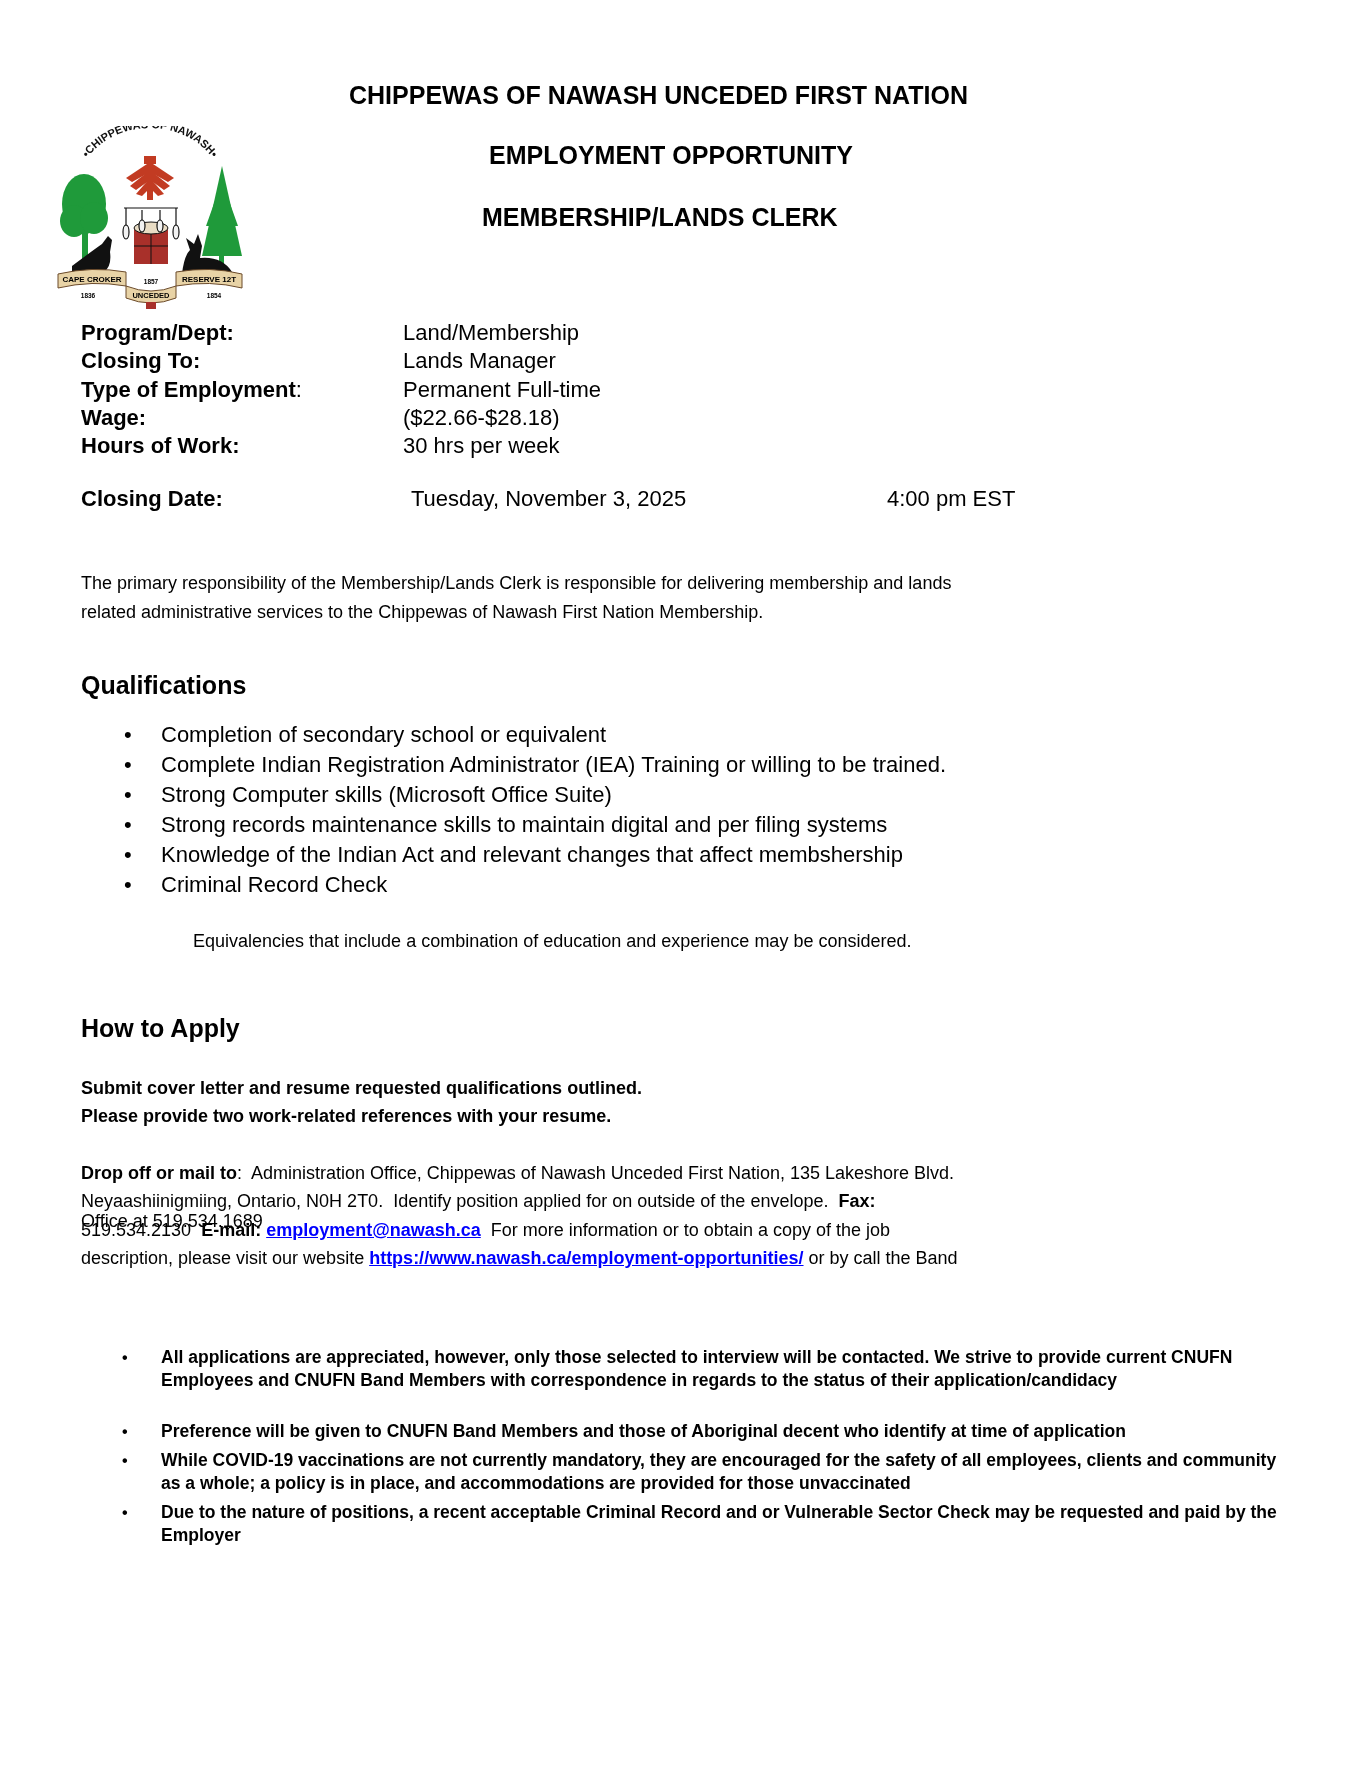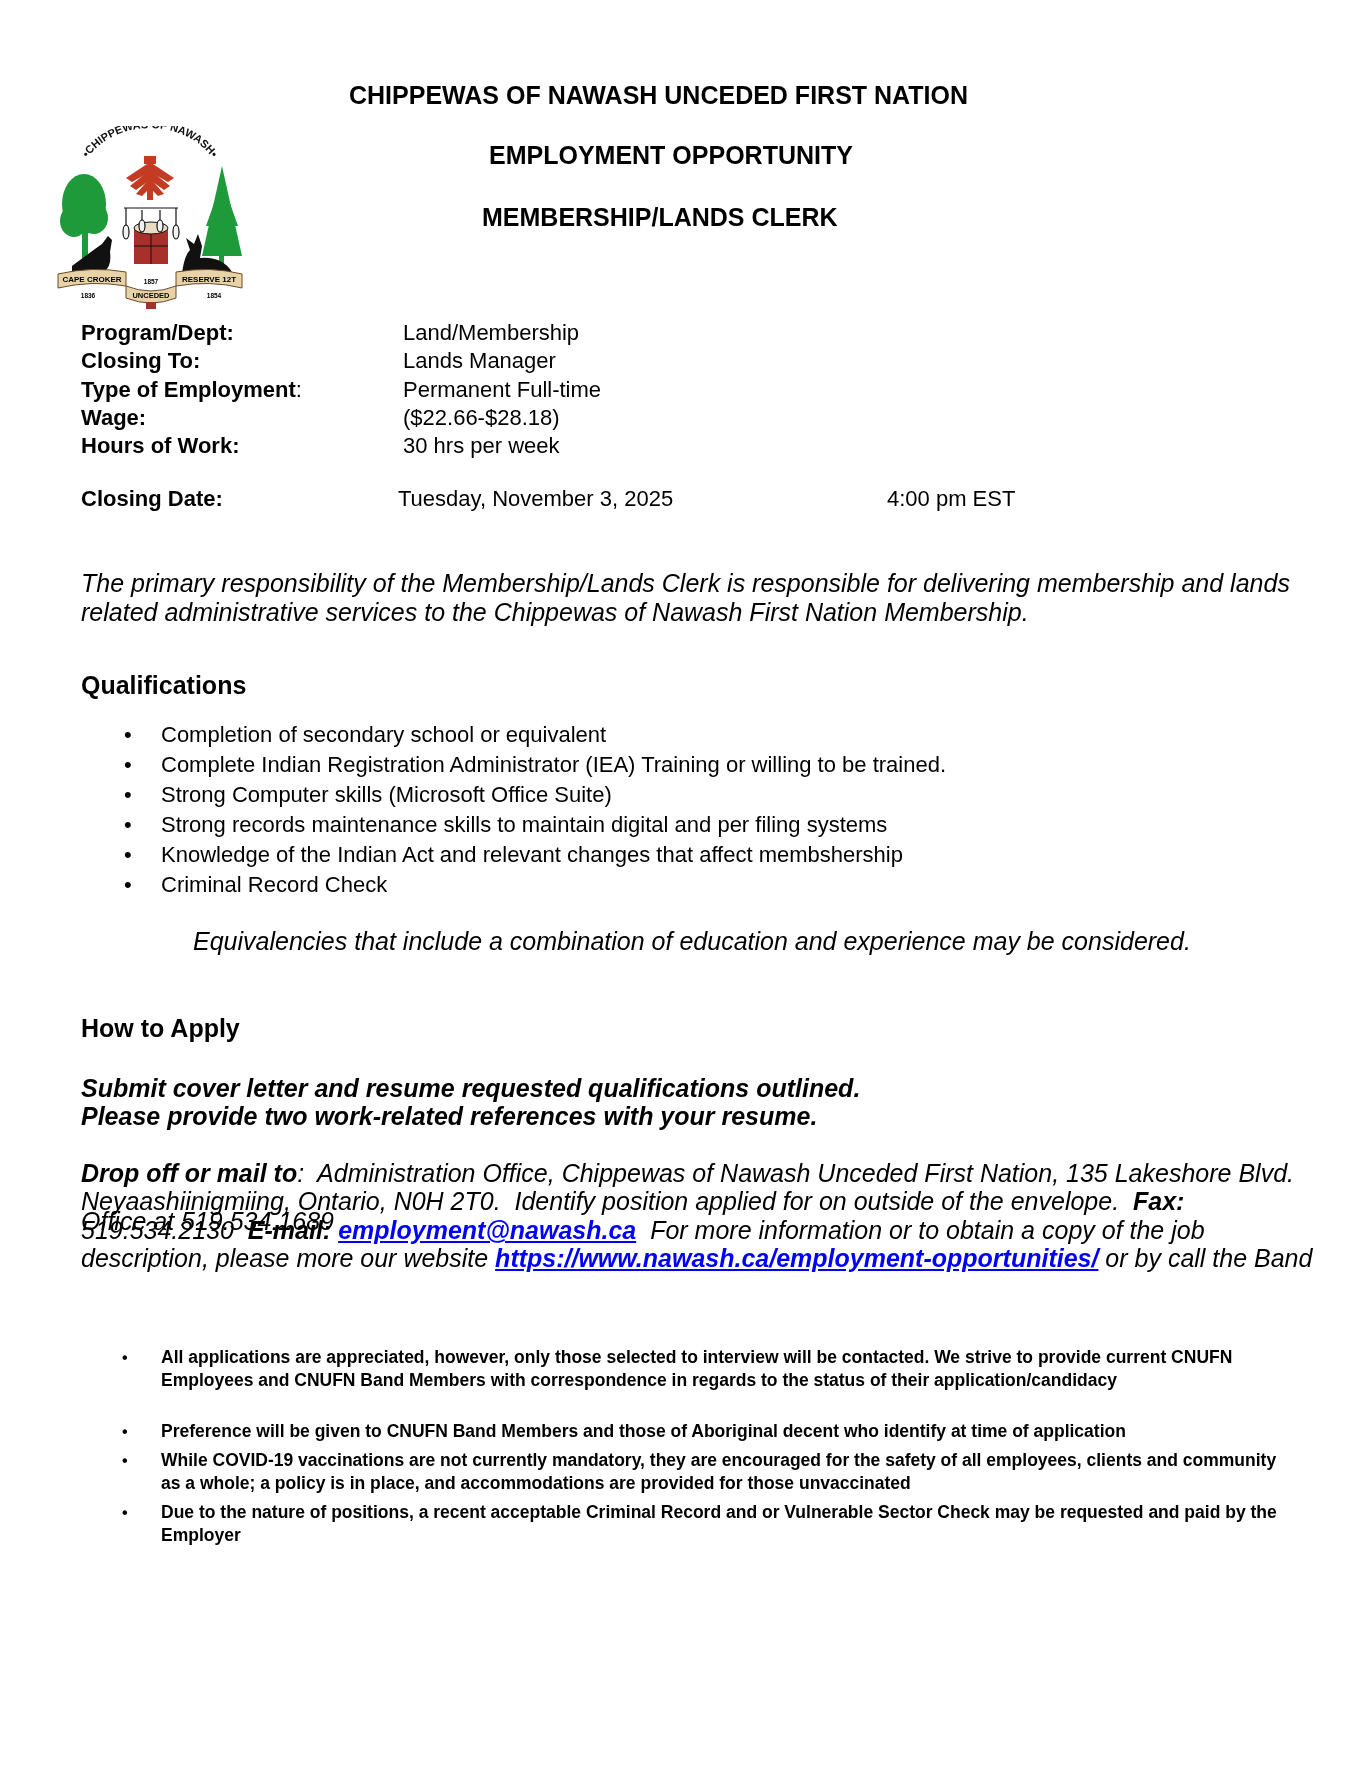--- a/index.html
+++ b/index.html
@@ -5,21 +5,21 @@
   html, body { margin: 0; padding: 0; background: #ffffff; }
   body {
     width: 1369px; height: 1771px; position: relative; overflow: hidden;
     font-family: "Liberation Sans", sans-serif; color: #000;
   }
   .abs { position: absolute; white-space: nowrap; }
   .title { font-weight: bold; font-size: 25px; line-height: 28px; }
   .row { font-size: 22px; line-height: 28.5px; }
   .lbl { font-weight: bold; }
   .heading { font-weight: bold; font-size: 25px; line-height: 30px; }
-  .body { font-size: 25px; line-height: 28.5px; font-style: italic; }
+  .body { font-size: 18px; line-height: 28.5px; }
   .bold { font-weight: bold; }
   a.link { color: #0000ff; text-decoration: underline; font-weight: bold; }
   .qual-item { position: absolute; left: 0; font-size: 22px; line-height: 30px; white-space: nowrap; }
   .bullet { position: absolute; left: 0; top: 0; font-size: 22px; }
   .qtext { position: absolute; left: 37px; top: 0; text-align: center; }
   .note { position: absolute; left: 0; font-size: 17.5px; line-height: 23px; font-weight: bold; }
   .note .bullet { font-size: 16px; }
   .note .ntext { position: absolute; left: 39px; top: 0; width: 1120px; white-space: normal; }
 </style>
 </head>
@@ -111,21 +111,21 @@
     <span class="lbl">Wage:</span>
   </div>
   <div class="abs row" style="left:403px; top:404px;">($22.66-$28.18)</div>
 
   <div class="abs row" style="left:81px; top:432px;">
     <span class="lbl">Hours of Work:</span>
   </div>
   <div class="abs row" style="left:403px; top:432px;">30 hrs per week</div>
 
   <div class="abs row lbl" style="left:81px; top:485px;">Closing Date:</div>
-  <div class="abs row" style="left:398px; top:485px;text-align:right;">Tuesday, November 3, 2025</div>
+  <div class="abs row" style="left:411px; top:485px;text-align:right;">Tuesday, November 3, 2025</div>
   <div class="abs row" style="left:887px; top:485px;">4:00 pm EST</div>
 </div>
 
 <div class="abs body" style="left:81px; top:569px;">The primary responsibility of the Membership/Lands Clerk is responsible for delivering membership and lands</div>
 <div class="abs body" style="left:81px; top:598px;">related administrative services to the Chippewas of Nawash First Nation Membership.</div>
 
 <div class="abs heading" style="left:81px; top:658px;margin-top:12px;">Qualifications</div>
 
 <div class="abs" style="left:124px; top:720px; width:1100px; height:190px;">
   <div class="qual-item" style="top:0px;">
@@ -164,21 +164,21 @@
 <div class="abs body" style="left:81px; top:1159px;">
   <span class="bold">Drop off or mail to</span><span>:</span><span style="white-space:pre;">  Administration Office, Chippewas of Nawash Unceded First Nation, 135 Lakeshore Blvd.</span>
 </div>
 <div class="abs body" style="left:81px; top:1187px;">
   <span style="white-space:pre;">Neyaashiinigmiing, Ontario, N0H 2T0.  Identify position applied for on outside of the envelope.  </span><span class="bold">Fax:</span>
 </div>
 <div class="abs body" style="left:81px; top:1216px;">
   <span style="white-space:pre;">519.534.2130  </span><span class="bold">E-mail:</span> <a class="link">employment@nawash.ca</a><span style="white-space:pre;">  For more information or to obtain a copy of the job</span>
 </div>
 <div class="abs body" style="left:81px; top:1244px;">
-  <span style="white-space:pre;">description, please more our website </span><a class="link">https://www.nawash.ca/employment-opportunities/</a><span style="white-space:pre;"> or by call the Band</span>
+  <span style="white-space:pre;">description, please visit our website </span><a class="link">https://www.nawash.ca/employment-opportunities/</a><span style="white-space:pre;"> or by call the Band</span>
 </div>
 <div class="abs body" style="left:81px; top:1207px;">Office at 519.534.1689</div>
 
 <div class="abs" style="left:122px; top:1346px; width:1180px; height:210px;">
   <div class="note" style="top:0px; width:1180px; height:69px;">
     <span class="bullet">•</span>
     <span class="ntext">All applications are appreciated, however, only those selected to interview will be contacted.  We strive to provide current CNUFN Employees and CNUFN Band Members with correspondence in regards to the status of their application/candidacy</span>
   </div>
   <div class="note" style="top:74px; width:1180px; height:23px;">
     <span class="bullet">•</span>

